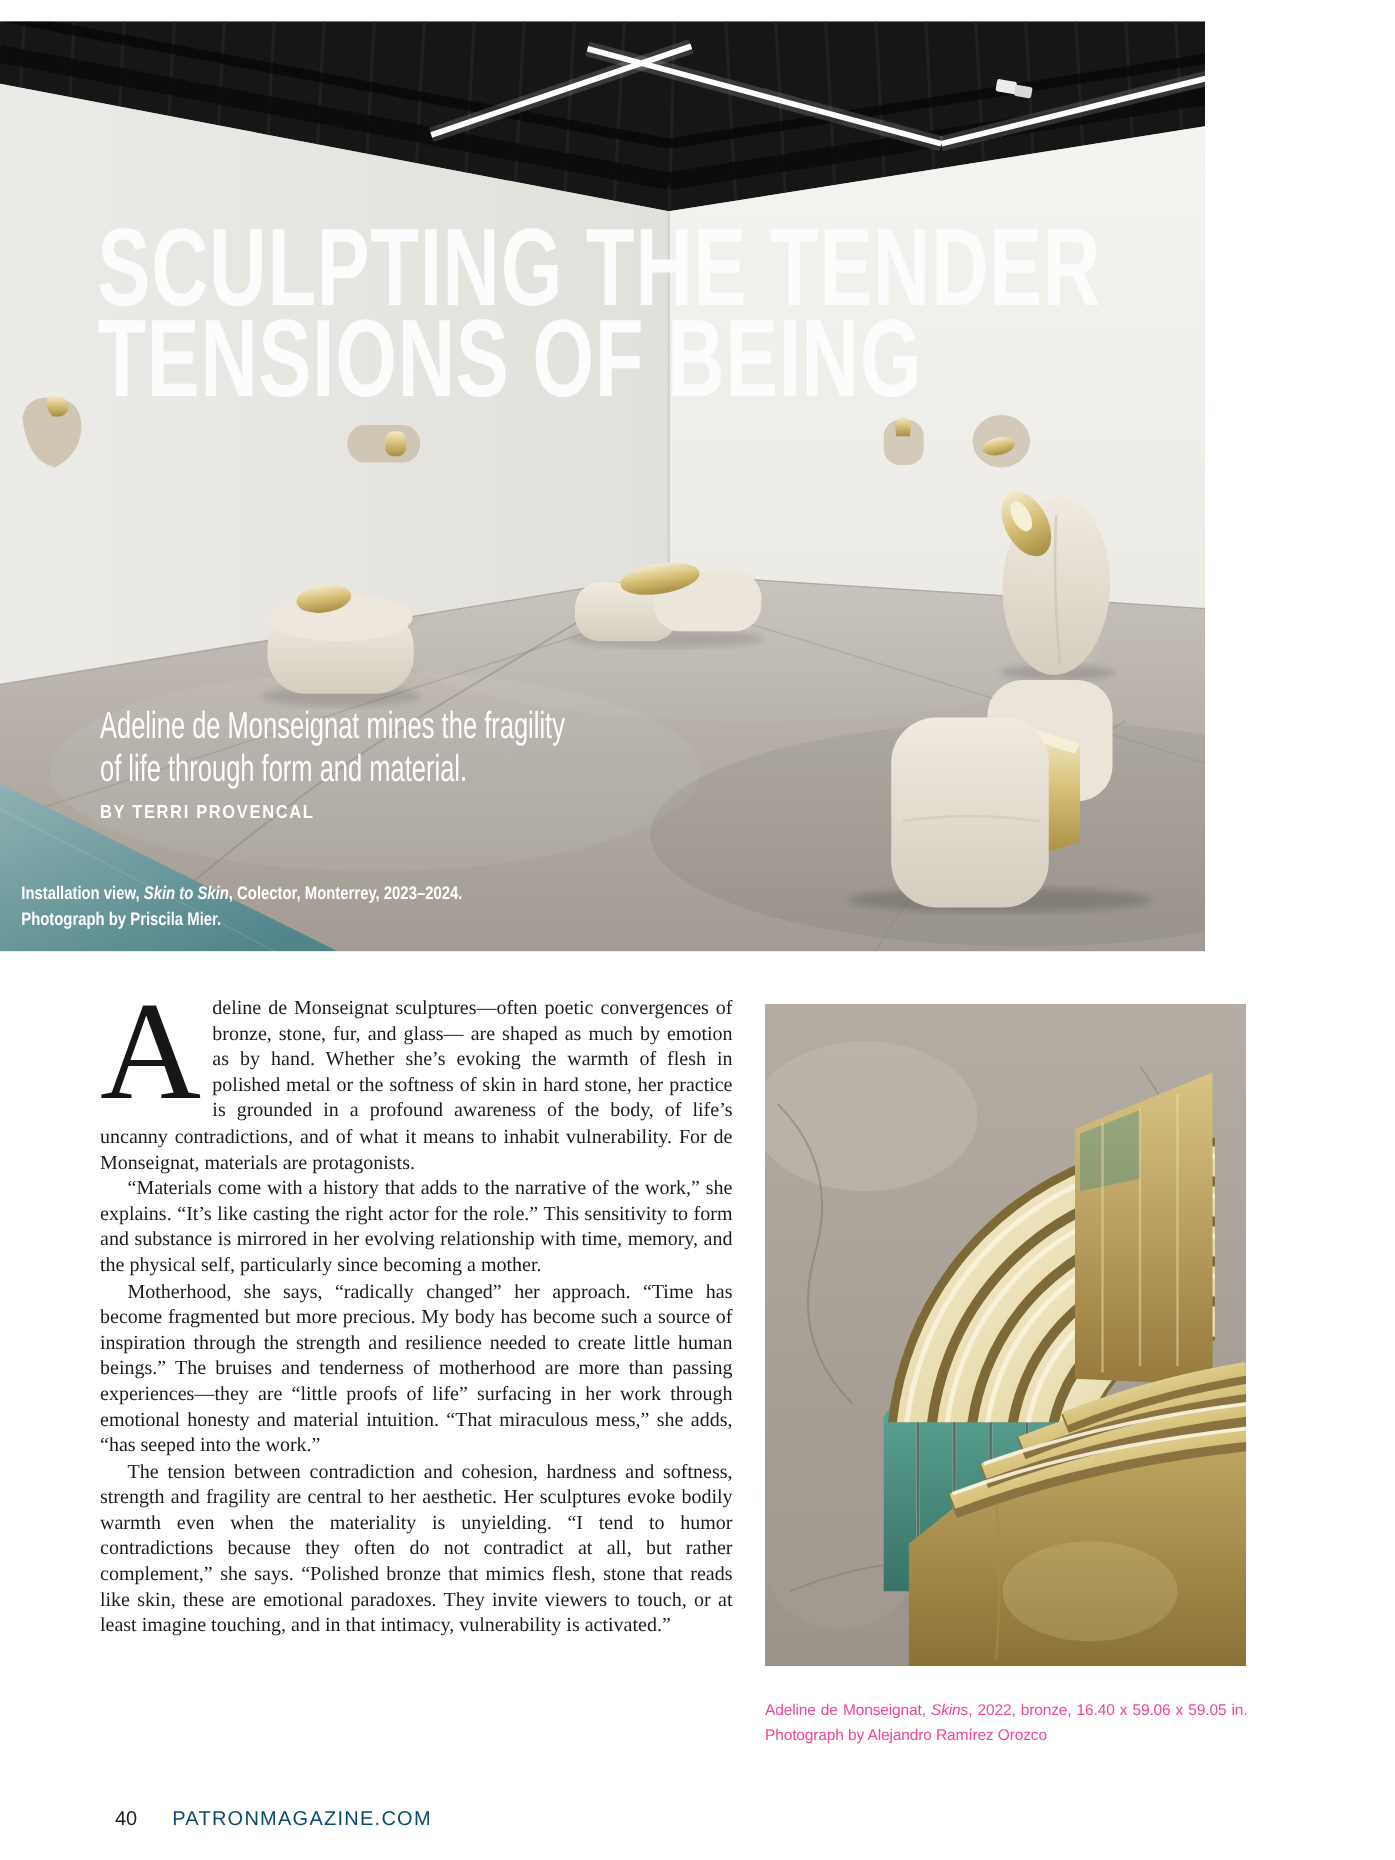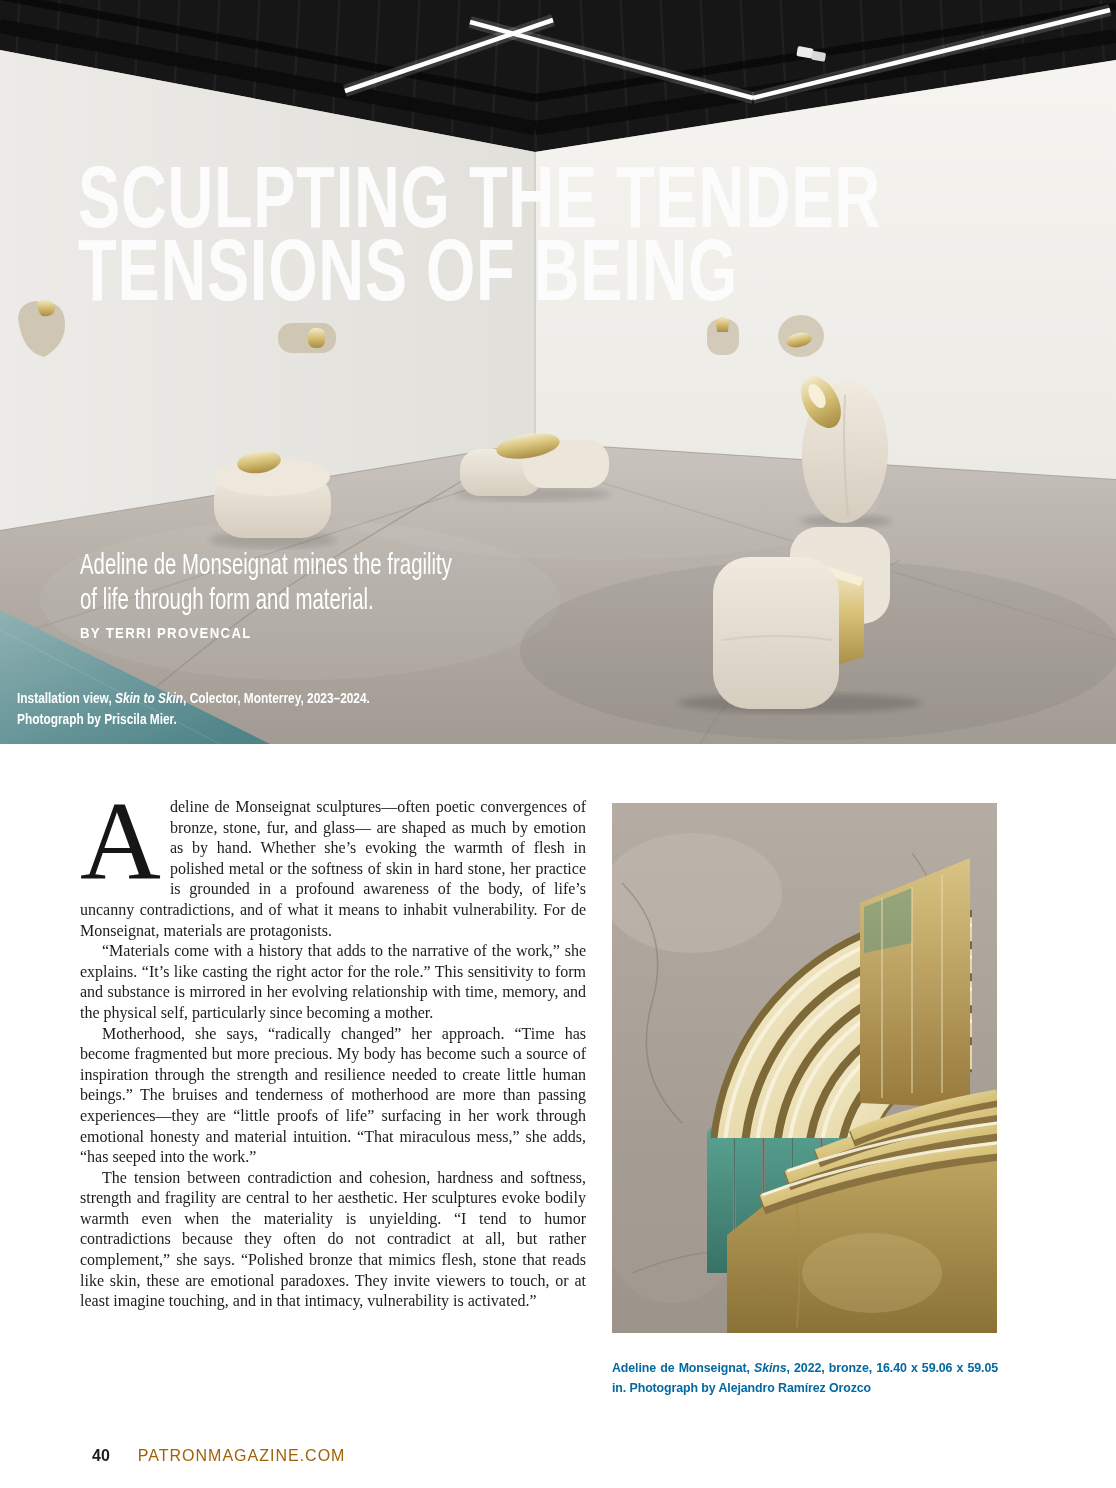--- a/index.html
+++ b/index.html
@@ -1,20 +1,20 @@
 <!DOCTYPE html>
 <html><head>
 <meta charset="utf-8">
 <style>
   html,body{margin:0;padding:0;background:#888;}
   .page{position:relative;width:1116px;height:1488px;background:#ffffff;overflow:hidden;
         font-family:"Liberation Sans",sans-serif;}
 
   
-  .hero{position:absolute;left:0;top:0;width:1116px;height:744px;overflow:hidden;background:#b3ada6;}
+  .hero{position:absolute;left:0;top:17px;width:964px;height:744px;overflow:hidden;background:#b3ada6;}
   .hero svg{display:block;}
 
   .hero-title{position:absolute;left:78px;top:160px;color:#fcfcfc;font-weight:bold;
               font-size:88px;line-height:73px;letter-spacing:1px;}
   .cx{display:inline-block;transform:scaleX(.72);transform-origin:0 0;white-space:nowrap;}
 
   .hero-sub{position:absolute;left:80px;top:546px;color:#ffffff;font-size:30px;line-height:35px;
             font-weight:400;transform:scaleX(.68);transform-origin:0 0;white-space:nowrap;}
   .hero-byline{position:absolute;left:80px;top:624px;color:#ffffff;font-size:15px;font-weight:bold;
                letter-spacing:1.5px;transform:scaleX(.88);transform-origin:0 0;white-space:nowrap;}
@@ -26,28 +26,28 @@
   .article{position:absolute;left:80px;top:797px;width:506px;
            font-family:"Liberation Serif",serif;font-size:16px;line-height:20.6px;
            color:#1c1c1c;text-align:justify;}
   .article p{margin:0;}
   .article p.indent{text-indent:22px;}
   .dropcap{float:left;font-family:"Liberation Serif",serif;font-size:112px;line-height:82px;
            padding:3px 9px 0 0;color:#161616;}
 
   
   .figure{position:absolute;left:612px;top:803px;width:385px;height:530px;overflow:hidden;}
-  .fig-cap{position:absolute;left:612px;top:1346px;width:386px;color:#0369a1;
-           font-size:12.4px;line-height:20px;font-weight:bold;text-align:justify;letter-spacing:-.1px;}
+  .fig-cap{position:absolute;left:612px;top:1346px;width:386px;color:#ec4899;
+           font-size:12.4px;line-height:20px;font-weight:normal;text-align:justify;letter-spacing:-.1px;}
   .fig-cap i{font-style:italic;}
 
   
   .footer{position:absolute;left:92px;top:1447px;display:flex;align-items:baseline;gap:28px;}
-  .footer .pnum{font-size:16px;font-weight:bold;color:#1f1f1f;}
-  .footer .site{font-size:16px;color:#a16207;letter-spacing:1px;}
+  .footer .pnum{font-size:16px;font-weight:normal;color:#1f1f1f;}
+  .footer .site{font-size:16px;color:#0c4a6e;letter-spacing:1px;}
 </style>
 </head>
 <body>
 
 <div class="page">
 
   <div class="hero">
     <svg width="1116" height="744" viewBox="0 0 1116 744">
       <defs>
         <linearGradient id="floorG" x1="0" y1="0" x2="0" y2="1">

